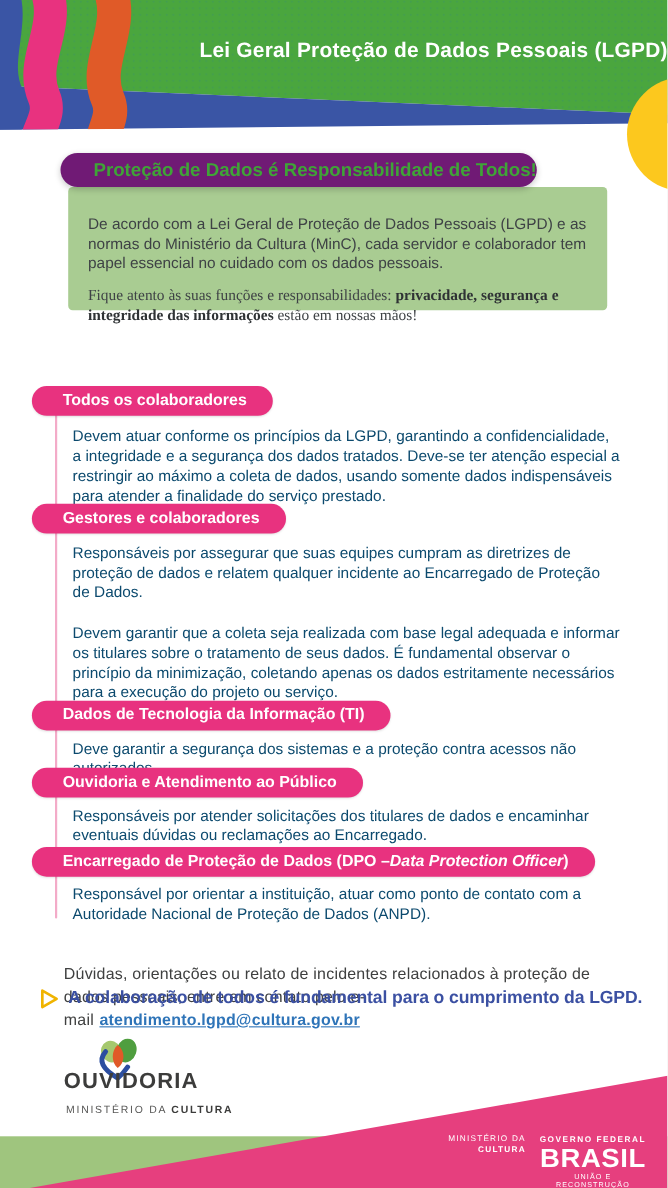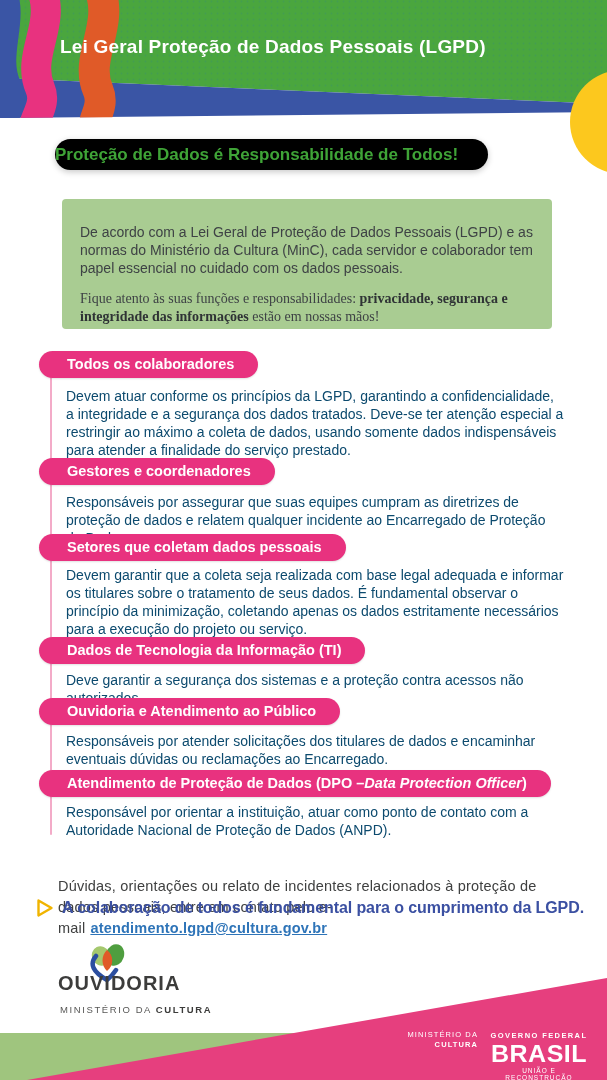--- a/index.html
+++ b/index.html
@@ -5,50 +5,50 @@
   * { margin:0; padding:0; box-sizing:border-box; }
   body { background:#e8e8e8; font-family:"Liberation Sans", sans-serif; }
   .page {
     position:relative; width:607px; height:1080px; margin:0 auto;
     background:#ffffff; overflow:hidden;
   }
   
   .header-svg { position:absolute; top:0; left:0; z-index:1; }
   .header-title {
     position:absolute; top:36px; left:0; width:607px; z-index:2;
-    text-align:left; padding-left:60px;
+    text-align:right; padding-left:60px;
     color:#ffffff; font-size:19px; font-weight:bold; letter-spacing:.2px;
   }
   
   .intro-pill {
     position:absolute; top:139px; left:55px; width:433px; height:31px; z-index:3;
-    background:#000000; border-radius:16px;
+    background:#701a75; border-radius:16px;
     box-shadow:0 2px 6px rgba(0,0,0,.22);
-    display:flex; align-items:center; justify-content:flex-start;
+    display:flex; align-items:center; justify-content:flex-end;
     color:#3fa437; font-size:17px; font-weight:bold;
   }
   .intro-box {
-    position:absolute; top:170px; left:62px; width:490px; height:130px; z-index:2;
+    position:absolute; top:170px; left:62px; width:490px; height:112px; z-index:2;
     background:#a9cc92; border-radius:4px;
     padding:24px 16px 0 18px;
-    color:#3e4245; font-size:14px; line-height:18px;margin-top:29px;
+    color:#3e4245; font-size:14px; line-height:18px;
   }
   .intro-box p + p { margin-top:13px;font-family:Liberation Serif, serif; }
   .intro-box b { color:#2f3335; }
   
   .main-heading {
     position:absolute; left:58px; top:326px;
     color:#3b50a2; font-size:17px; font-weight:bold; letter-spacing:-.1px;
   }
   .connector-line {
     position:absolute; left:50px; top:362px; width:2px; height:473px;
     background:#f3abc8; border-radius:2px; z-index:0;
   }
   .pill {
-    position:absolute; left:39px; height:27px; z-index:1;
+    position:absolute; left:29px; height:27px; z-index:1;
     background:#e8327f; border-radius:14px;
     display:inline-flex; align-items:center;
     padding:0 24px 1px 28px;
     color:#ffffff; font-size:14.5px; font-weight:bold; white-space:nowrap;
     box-shadow:0 1px 2px rgba(0,0,0,.12);
   }
   .pill em { font-style:italic; }
   .para {
     position:absolute; left:66px; width:498px; z-index:1;
     color:#0c4a6e; font-size:14px; line-height:18px;
@@ -135,49 +135,44 @@
   <div class="connector-line"></div>
 
   <div class="pill" style="top:351px">
     <span>Todos os colaboradores</span>
       <em></em>
       <span></span>
   </div>
   <p class="para" style="top:387px">Devem atuar conforme os princípios da LGPD, garantindo a confidencialidade, a integridade e a segurança dos dados tratados. Deve-se ter atenção especial a restringir ao máximo a coleta de dados, usando somente dados indispensáveis para atender a finalidade do serviço prestado.</p>
 
   <div class="pill" style="top:458px">
-    <span>Gestores e coordenadores</span>
+    <span>Gestores e colaboradores</span>
       <em></em>
       <span></span>
   </div>
   <p class="para" style="top:493px">Responsáveis por assegurar que suas equipes cumpram as diretrizes de proteção de dados e relatem qualquer incidente ao Encarregado de Proteção de Dados.</p>
 
-  <div class="pill" style="top:534px">
-    <span>Setores que coletam dados pessoais</span>
-      <em></em>
-      <span></span>
-  </div>
   <p class="para" style="top:566px">Devem garantir que a coleta seja realizada com base legal adequada e informar os titulares sobre o tratamento de seus dados. É fundamental observar o princípio da minimização, coletando apenas os dados estritamente necessários para a execução do projeto ou serviço.</p>
 
   <div class="pill" style="top:637px">
     <span>Dados de Tecnologia da Informação (TI)</span>
       <em></em>
       <span></span>
   </div>
   <p class="para" style="top:671px">Deve garantir a segurança dos sistemas e a proteção contra acessos não autorizados.</p>
 
   <div class="pill" style="top:698px">
     <span>Ouvidoria e Atendimento ao Público</span>
       <em></em>
       <span></span>
   </div>
   <p class="para" style="top:732px">Responsáveis por atender solicitações dos titulares de dados e encaminhar eventuais dúvidas ou reclamações ao Encarregado.</p>
 
   <div class="pill" style="top:770px">
-    <span>Atendimento de Proteção de Dados (DPO – </span>
+    <span>Encarregado de Proteção de Dados (DPO – </span>
       <em>Data Protection Officer</em>
       <span>)</span>
   </div>
   <p class="para" style="top:803px">Responsável por orientar a instituição, atuar como ponto de contato com a Autoridade Nacional de Proteção de Dados (ANPD).</p>
 
   <div class="contact">
     <span>Dúvidas, orientações ou relato de incidentes relacionados à proteção de dados pessoais, entre em contato pelo e-mail</span><a class="email">atendimento.lgpd@cultura.gov.br</a>
   </div>
 
   <div class="closing">

